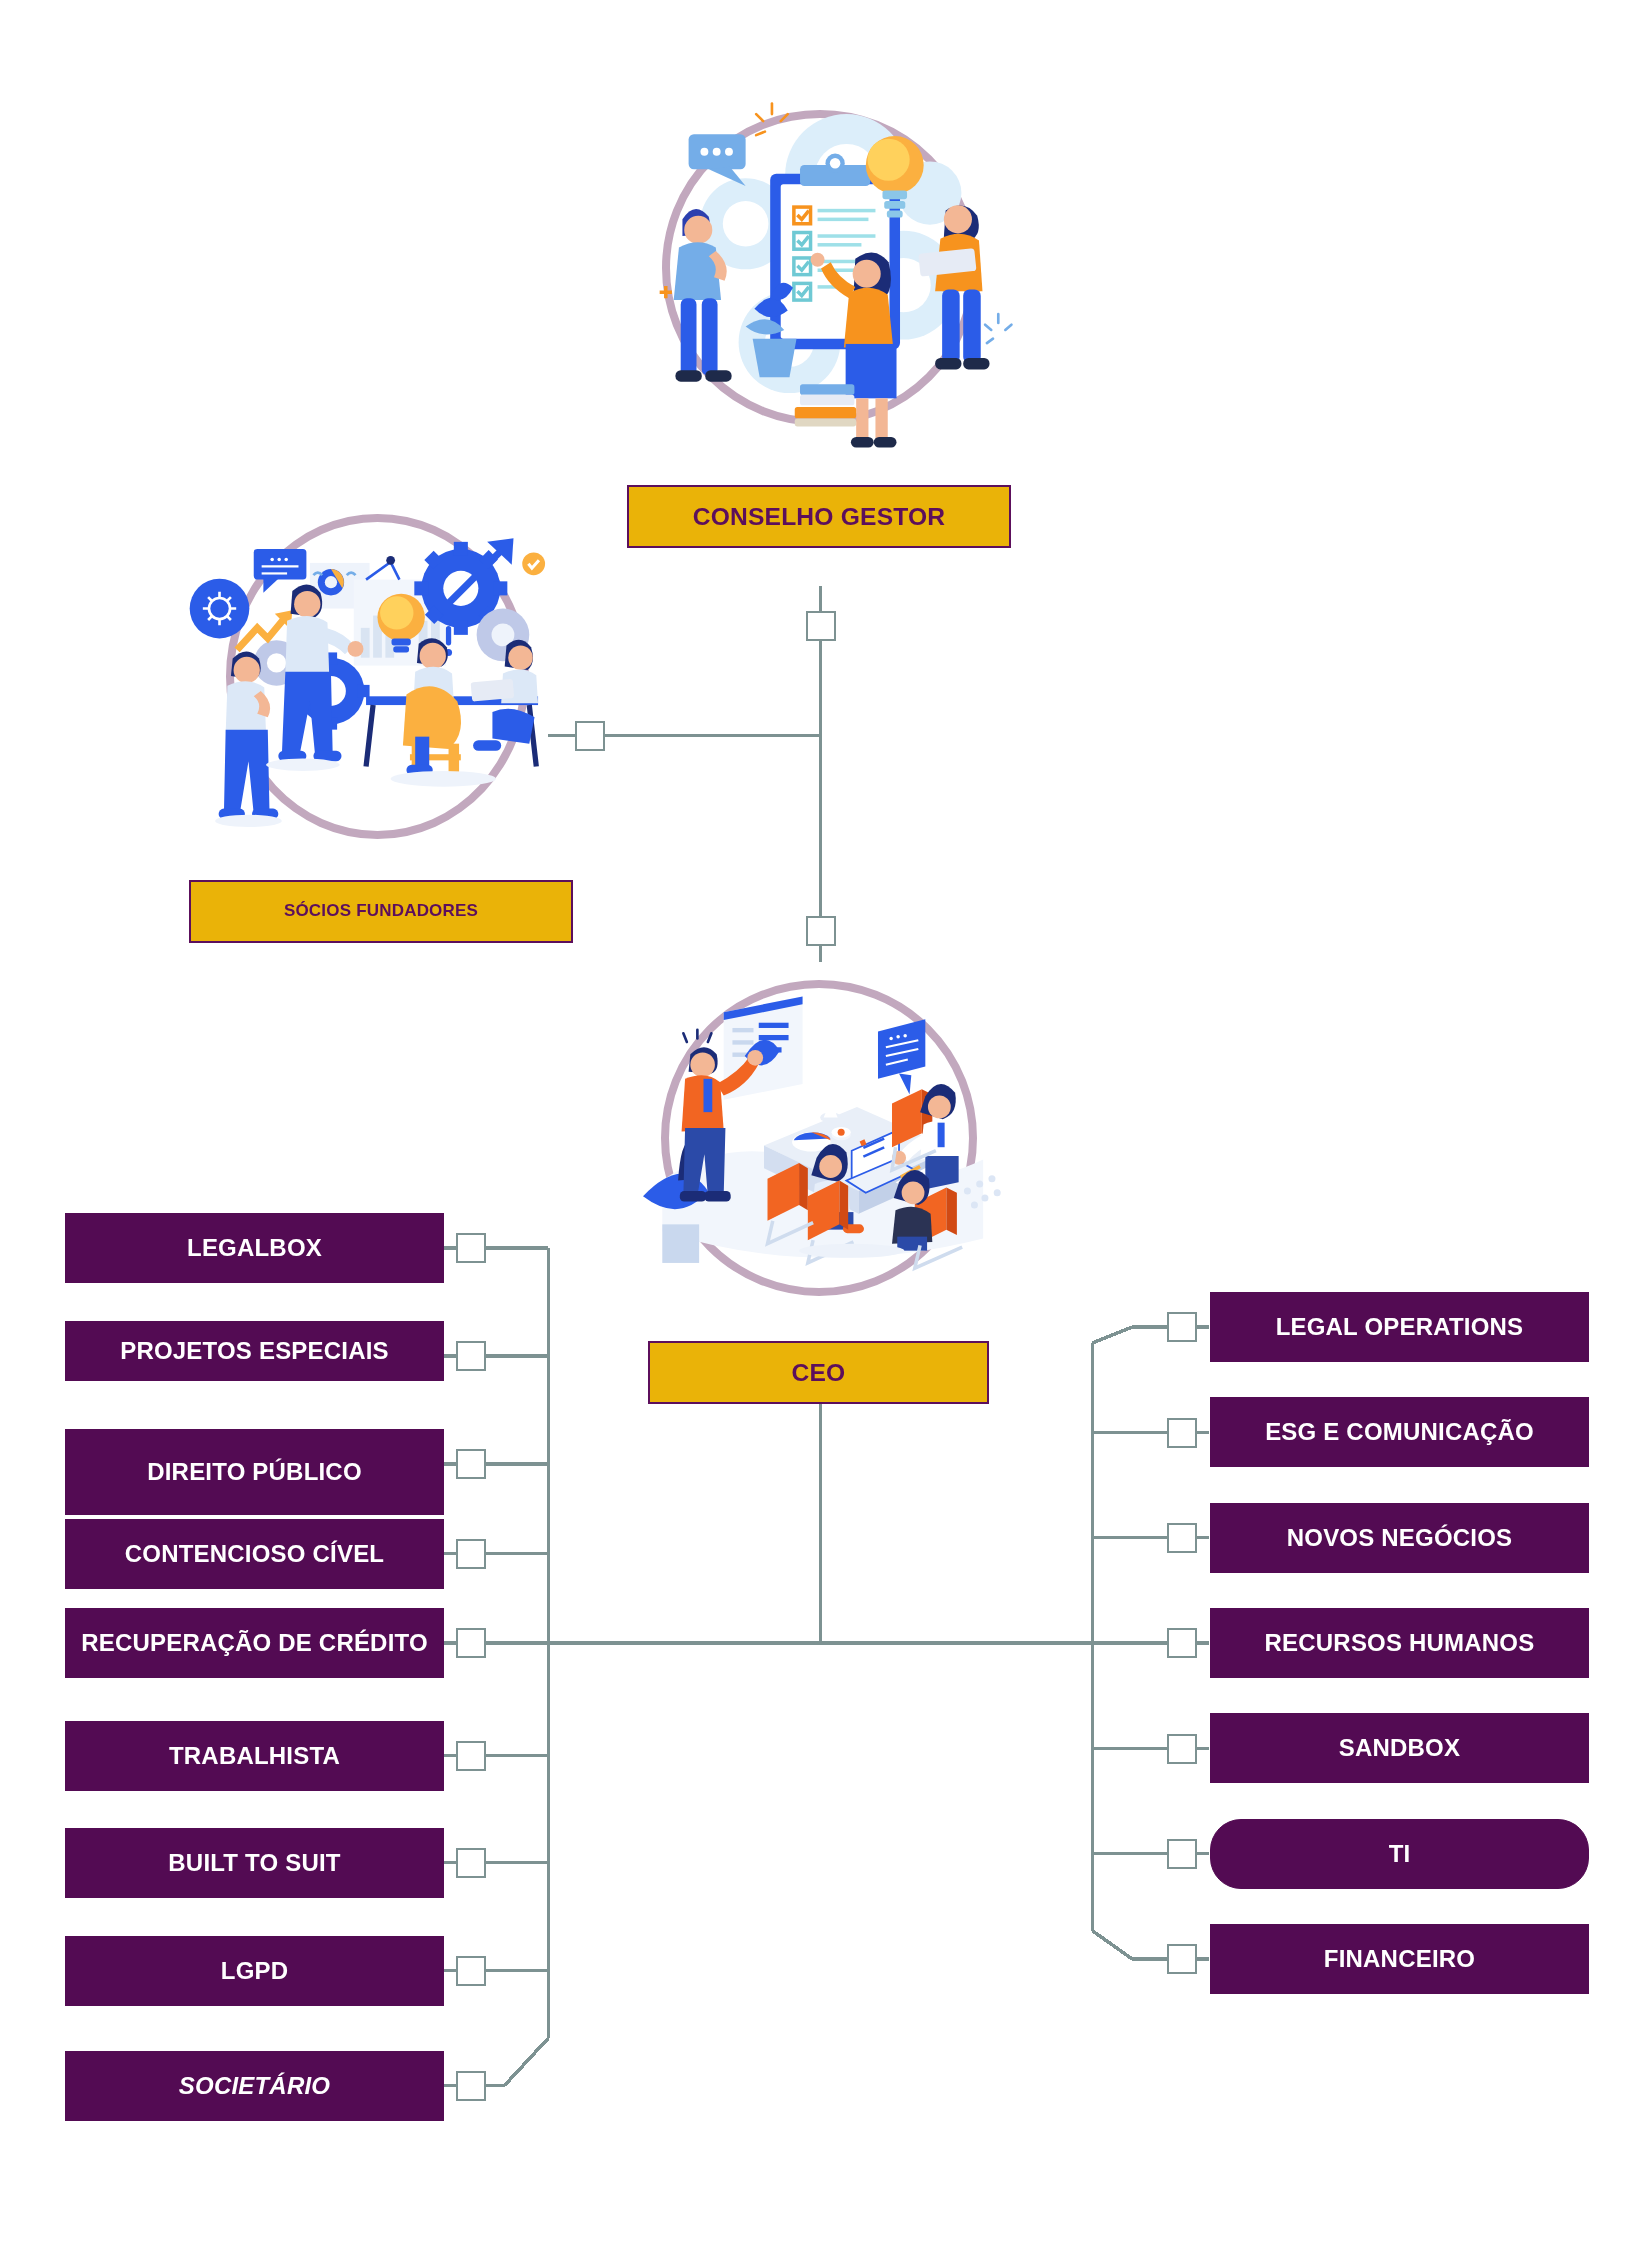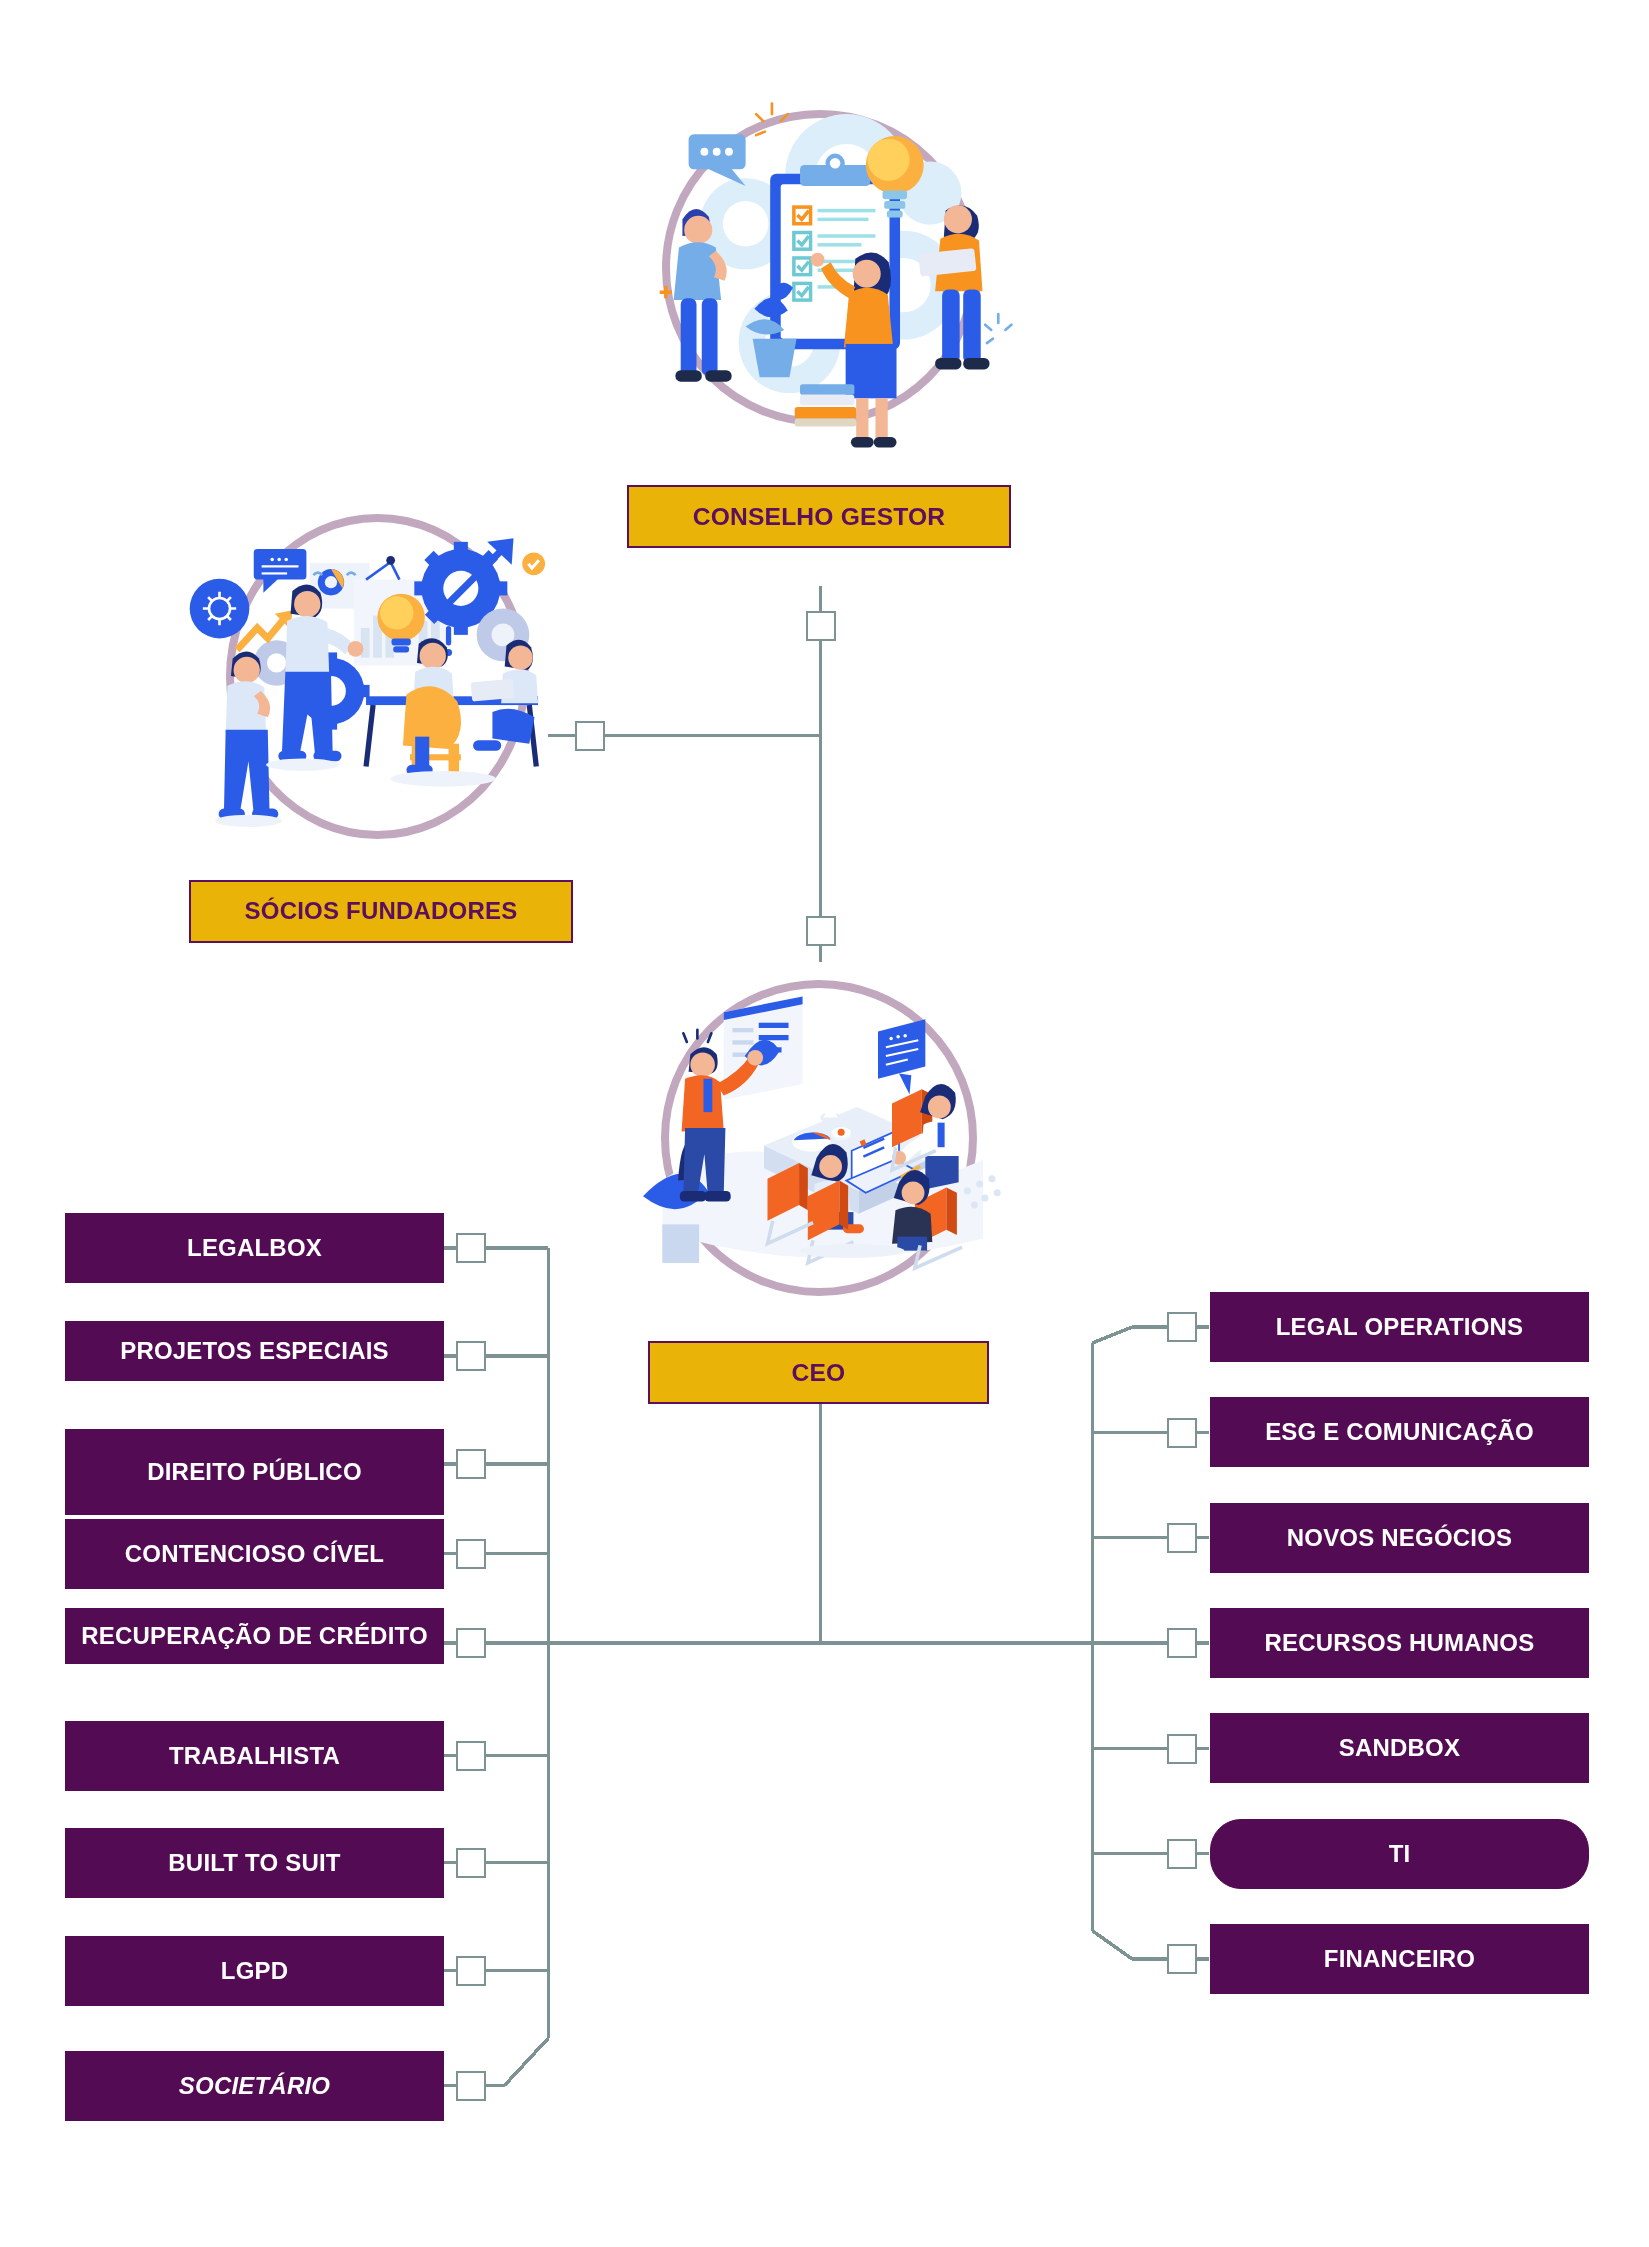--- a/index.html
+++ b/index.html
@@ -546,40 +546,40 @@
   <div class="jbox" style="left:1167px;top:1628px;"></div>
   <div class="jbox" style="left:1167px;top:1734px;"></div>
   <div class="jbox" style="left:1167px;top:1839px;"></div>
   <div class="jbox" style="left:1167px;top:1944px;"></div>
 
   <div class="node outline" style="left:627px;top:485px;width:384px;height:63px;">
     <span class="lbl" style="font-size:24.6px;">CONSELHO GESTOR</span>
   </div>
 
   <div class="node outline" style="left:189px;top:880px;width:384px;height:63px;">
-    <span class="lbl" style="font-size:24px;">SÓCIOS FUNDADORES</span>
+    <span class="lbl" style="font-size:17px;">SÓCIOS FUNDADORES</span>
   </div>
 
   <div class="node filled" style="left:65px;top:1213px;width:379px;height:70px;">
     <span class="lbl" style="font-size:24px;">LEGALBOX</span>
   </div>
 
   <div class="node outline" style="left:648px;top:1341px;width:341px;height:63px;">
     <span class="lbl" style="font-size:24.6px;">CEO</span>
   </div>
   <div class="node filled" style="left:65px;top:1321px;width:379px;height:60px;">
     <span class="lbl" style="font-size:24px;">PROJETOS ESPECIAIS</span>
   </div>
   <div class="node filled" style="left:65px;top:1429px;width:379px;height:86px;">
     <span class="lbl" style="font-size:24px;">DIREITO PÚBLICO</span>
   </div>
   <div class="node filled" style="left:65px;top:1519px;width:379px;height:70px;">
     <span class="lbl" style="font-size:24px;">CONTENCIOSO CÍVEL</span>
   </div>
-  <div class="node filled" style="left:65px;top:1608px;width:379px;height:56px;">
+  <div class="node filled" style="left:65px;top:1608px;width:379px;height:70px;">
     <span class="lbl" style="font-size:24px;">RECUPERAÇÃO DE CRÉDITO</span>
   </div>
   <div class="node filled" style="left:65px;top:1721px;width:379px;height:70px;">
     <span class="lbl" style="font-size:24px;">TRABALHISTA</span>
   </div>
   <div class="node filled" style="left:65px;top:1828px;width:379px;height:70px;">
     <span class="lbl" style="font-size:24px;">BUILT TO SUIT</span>
   </div>
   <div class="node filled" style="left:65px;top:1936px;width:379px;height:70px;">
     <span class="lbl" style="font-size:24px;">LGPD</span>

